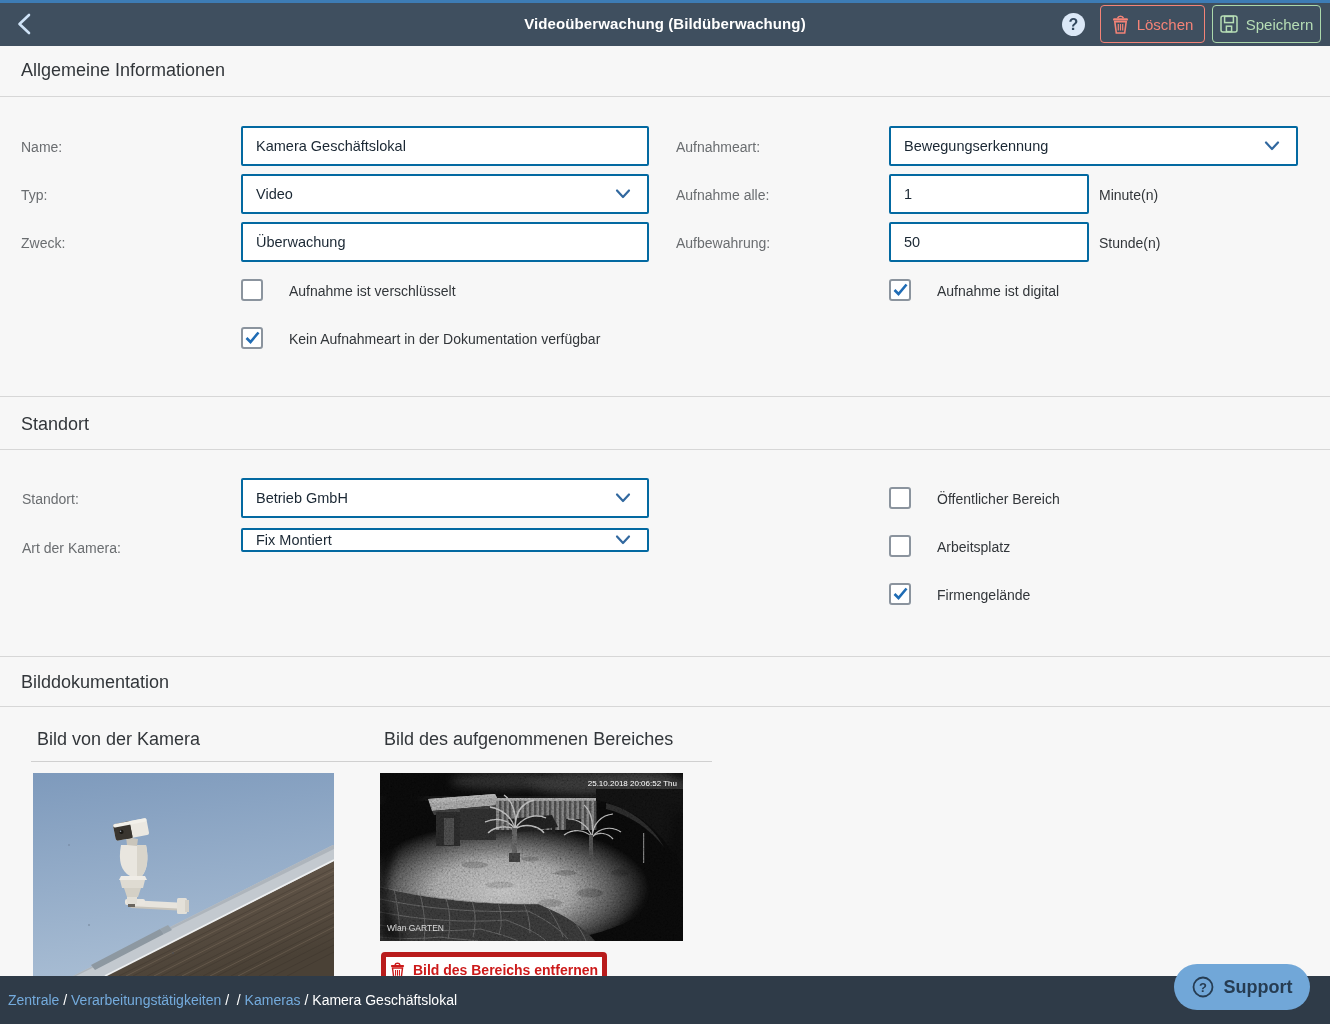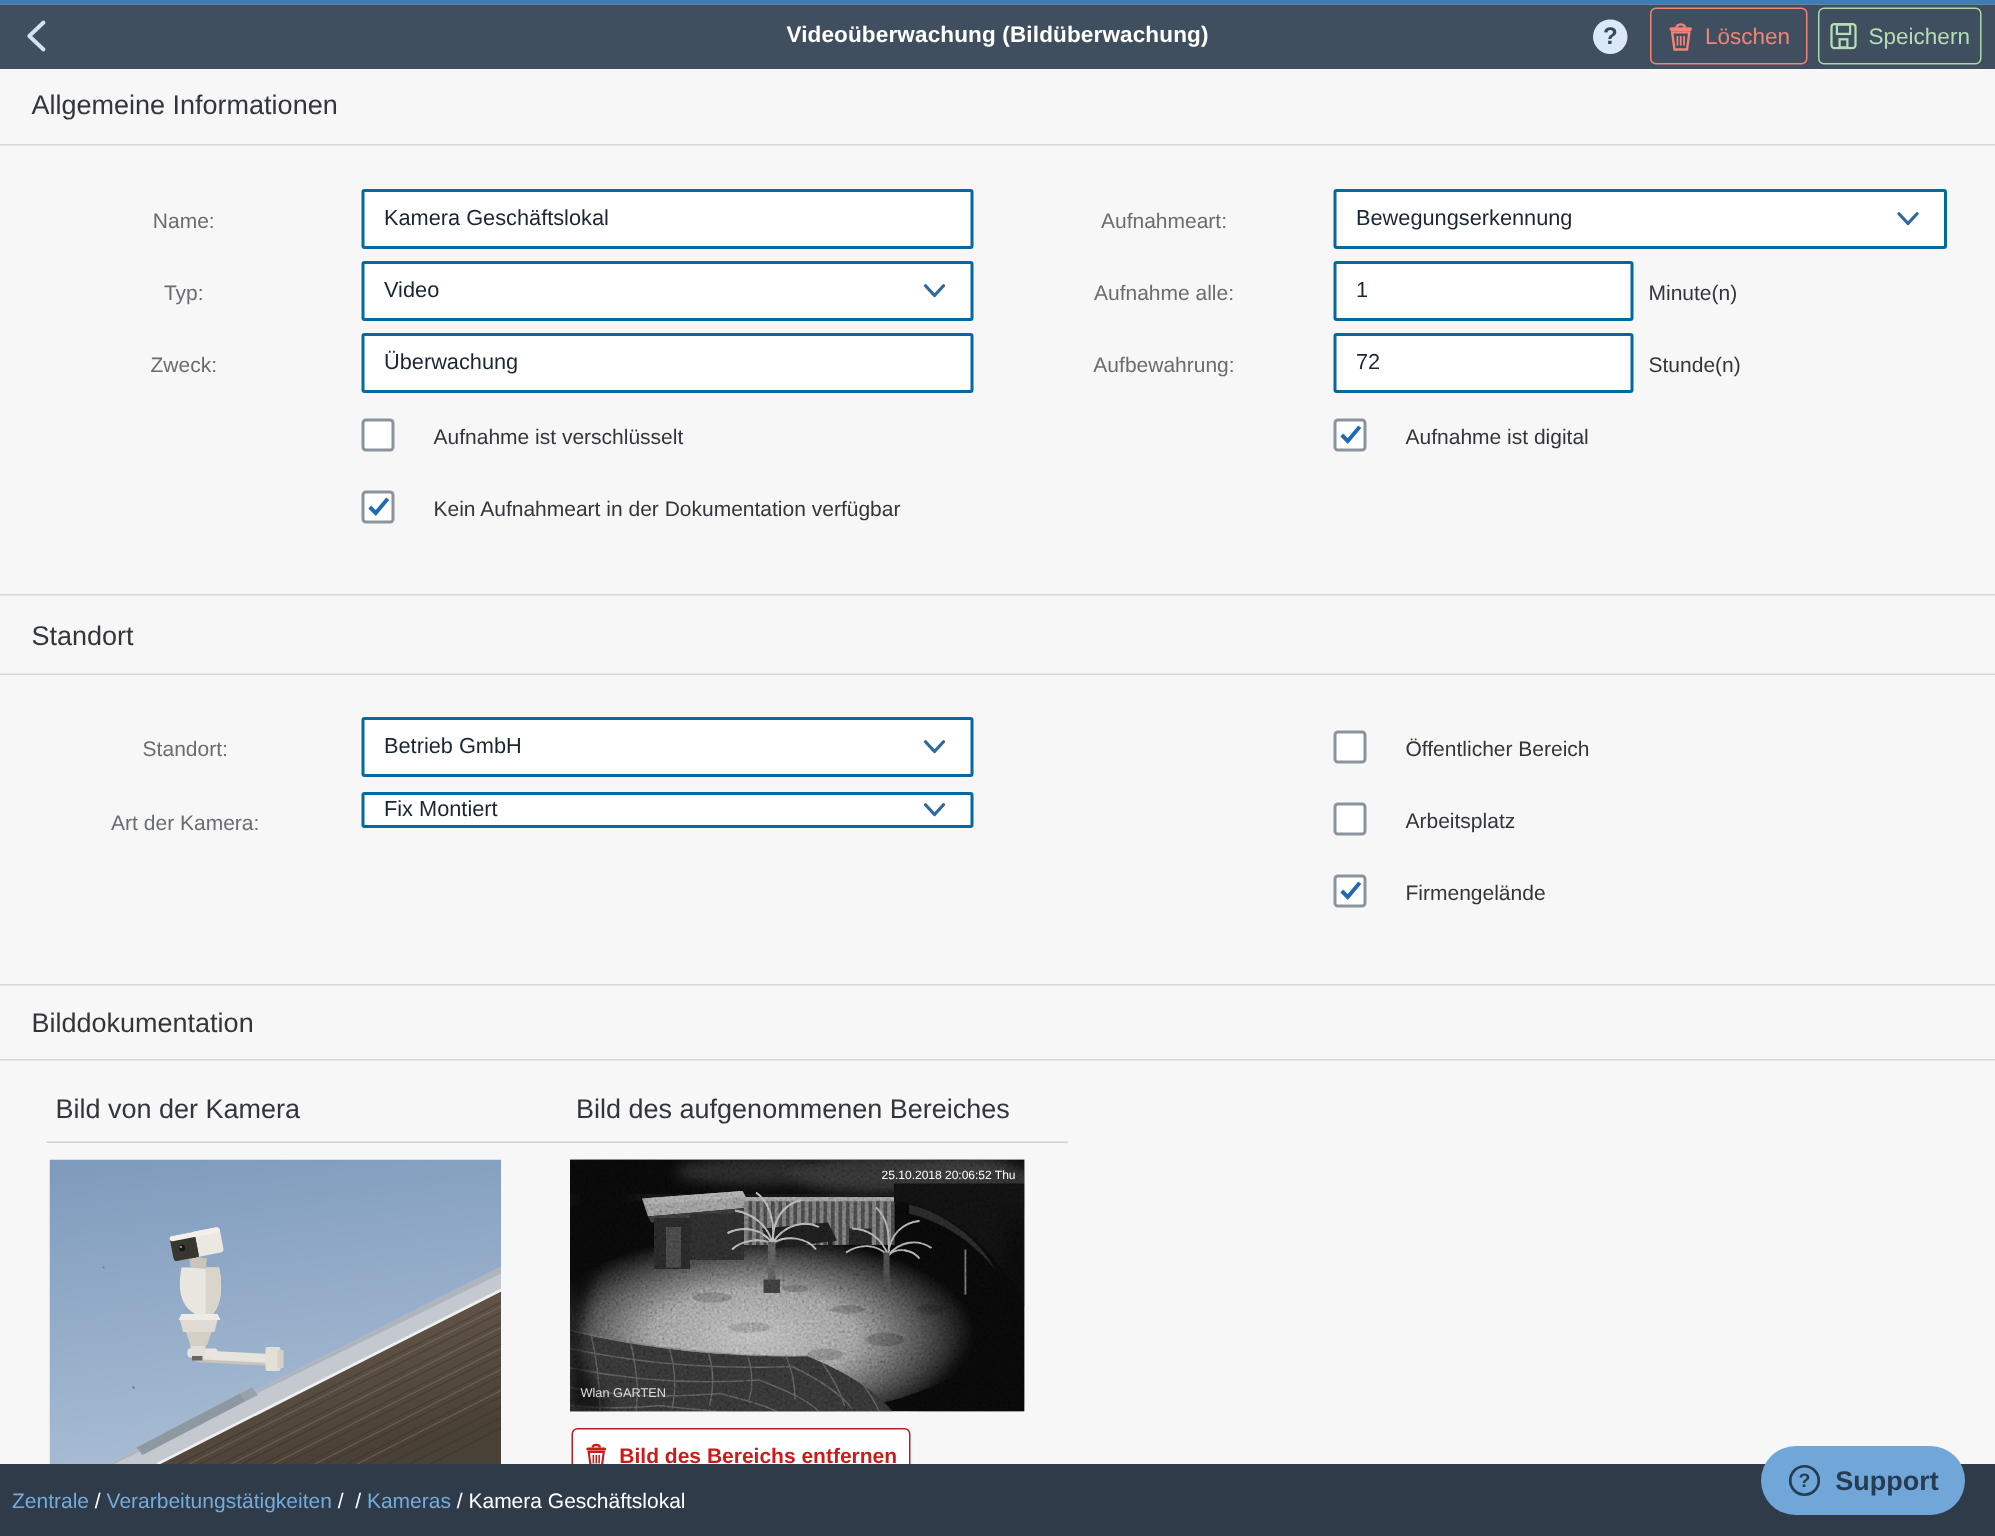--- a/index.html
+++ b/index.html
@@ -16,30 +16,30 @@
   #help { left:1062px; top:13px; width:23px; height:23px; border-radius:50%; background:#dbe8f7; color:#33485e; font-size:16px; font-weight:700; text-align:center; line-height:23px; }
   .hbtn { top:5px; height:38px; border-radius:4px; border:1px solid; display:flex; align-items:center; justify-content:center; gap:8px; font-size:15px; background:transparent; }
   #btn-del { left:1100px; width:105px; border-color:#f48377; color:#f48377;text-align:center; }
   #btn-save { left:1212px; width:109px; border-color:#abd8ab; color:#b6ddb5; }
 
   
   .sect-title { left:21px; font-size:18px; color:#32363a;text-align:center; }
   .divider { left:0; width:1330px; height:0; border-top:1px solid #d7d7d7; }
 
   
-  .lbl { font-size:14px; color:#6a6d70; text-align:center; }
+  .lbl { font-size:14px; color:#6a6d70; text-align:left; }
   .box { background:#fff; border:2px solid #0369a1; border-radius:2px; font-size:14.5px; color:#1a2733; display:flex; align-items:center; padding-left:13px; }
   .chev { position:absolute; right:16px; top:50%; margin-top:-6px; width:16px; height:12px; }
   .cb { width:22px; height:22px; background:#fff; border:2px solid #8b949e; border-radius:3px; }
   .cbtext { font-size:14px; color:#32363a; }
   .suffix { font-size:14px; color:#32363a; }
 
   
   .subhead { font-size:18px; color:#32363a; }
-  #btn-remove { left:381px; top:952px; width:226px; height:36px; border:1px solid #b91c1c; border-radius:4px; background:#fff; color:#cc1a1a; font-size:14px; font-weight:700; display:flex; align-items:center; justify-content:center; gap:8px; }
+  #btn-remove { left:381px; top:952px; width:226px; height:36px; border:5px solid #b91c1c; border-radius:4px; background:#fff; color:#cc1a1a; font-size:14px; font-weight:700; display:flex; align-items:center; justify-content:center; gap:8px; }
 
   
   #footer { left:0; top:976px; width:1330px; height:48px; background:#2f3b48; }
   #crumbs { left:8px; top:992px; font-size:14px; color:#fff; white-space:nowrap; }
   #crumbs a { color:#74abdd; text-decoration:none; }
   #support { left:1174px; top:964px; width:136px; height:46px; border-radius:23px; background:#71a7d8; display:flex; align-items:center; justify-content:center; gap:10px; color:#263c52; font-size:18px; font-weight:700; }
 </style>
 </head>
 <body>
 
@@ -102,21 +102,21 @@
     <svg class="chev" viewBox="0 0 16 12">
       <path d="M2 2.5 L8 9 L14 2.5" fill="none" stroke="#31689f" stroke-width="2.2" stroke-linecap="round" stroke-linejoin="round"></path>
     </svg>
   </div>
 
   <div class="abs lbl" style="left:676px; top:187px; width:200px;">Aufnahme alle:</div>
   <div class="abs box" style="left:889px; top:174px; width:200px; height:40px;">1</div>
   <div class="abs suffix" style="left:1099px; top:187px;">Minute(n)</div>
 
   <div class="abs lbl" style="left:676px; top:235px; width:200px;">Aufbewahrung:</div>
-  <div class="abs box" style="left:889px; top:222px; width:200px; height:40px;">72</div>
+  <div class="abs box" style="left:889px; top:222px; width:200px; height:40px;">50</div>
   <div class="abs suffix" style="left:1099px; top:235px;">Stunde(n)</div>
 
   <div class="abs cb" style="left:889px; top:279px;"></div>
   <svg class="abs" style="left:892px; top:281px;" width="17" height="17" viewBox="0 0 17 17">
     <path d="M2.5 9 L6.5 13 L14.5 3.5" fill="none" stroke="#1f6cb5" stroke-width="2.6"></path>
   </svg>
   <div class="abs cbtext" style="left:937px; top:283px;">Aufnahme ist digital</div>
 
   <div class="abs divider" style="top:396px;"></div>
   <div class="abs sect-title" style="top:414px;">Standort</div>

